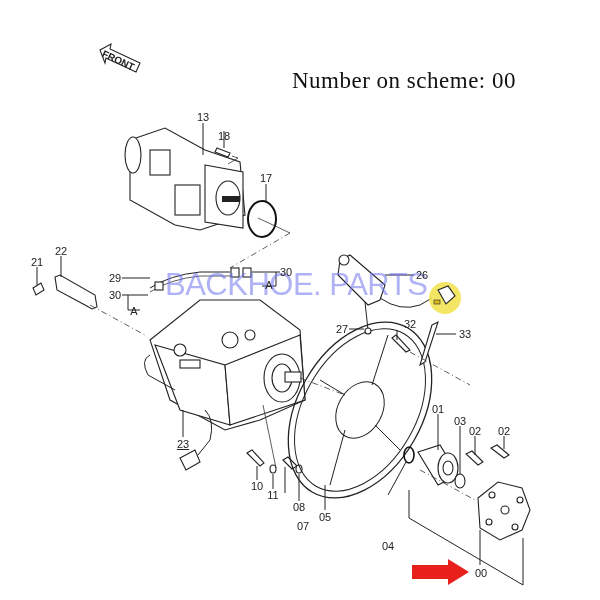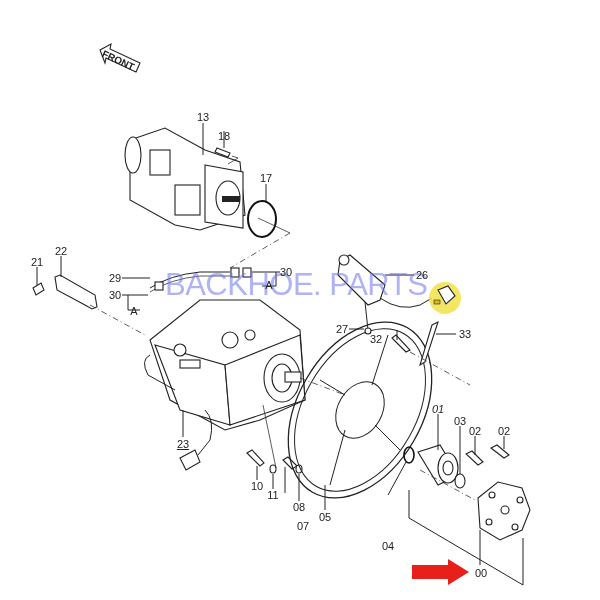--- a/index.html
+++ b/index.html
@@ -161,42 +161,43 @@
 
     <g>
       <path d="M412,565 L448,565 L448,559 L469,572 L448,585 L448,579 L412,579 Z" fill="#e8201c"></path>
     </g>
   </svg>
 
   <div class="watermark">BACKHOE. PARTS</div>
 
   <div class="front-label">FRONT</div>
 
+  <div class="scheme-title">Number on scheme: 00</div>
 
   <div id="callouts">
       <div class="callout" style="left: 203px; top: 117px;">13</div>
       <div class="callout" style="left: 224px; top: 126px; margin-top: 10px;">18</div>
       <div class="callout" style="left: 266px; top: 178px;">17</div>
       <div class="callout" style="left: 37px; top: 262px;">21</div>
       <div class="callout" style="left: 61px; top: 251px;">22</div>
       <div class="callout" style="left: 115px; top: 278px; text-align: right;">29</div>
       <div class="callout" style="left: 115px; top: 295px;">30</div>
       <div class="callout" style="left: 286px; top: 272px;">30</div>
       <div class="callout" style="left: 134px; top: 311px;">A</div>
       <div class="callout" style="left: 269px; top: 285px;">A</div>
       <div class="callout" style="left: 422px; top: 275px;">26</div>
       <div class="callout" style="left: 342px; top: 329px;">27</div>
-      <div class="callout" style="left: 376px; top: 324px; margin-top: 15px;">32</div>
+      <div class="callout" style="left: 410px; top: 324px;">32</div>
       <div class="callout" style="left: 465px; top: 334px;">33</div>
       <div class="callout" style="left: 183px; top: 444px; text-decoration: underline;">23</div>
       <div class="callout" style="left: 257px; top: 486px;">10</div>
       <div class="callout" style="left: 273px; top: 495px;">11</div>
       <div class="callout" style="left: 285px; top: 526px; margin-left: 18px;">07</div>
       <div class="callout" style="left: 299px; top: 507px;">08</div>
       <div class="callout" style="left: 325px; top: 517px;">05</div>
       <div class="callout" style="left: 388px; top: 502px; margin-top: 44px;">04</div>
-      <div class="callout" style="left: 438px; top: 409px; font-style: italic;">01</div>
+      <div class="callout" style="left: 438px; top: 409px;">01</div>
       <div class="callout" style="left: 460px; top: 421px;">03</div>
       <div class="callout" style="left: 475px; top: 431px;">02</div>
       <div class="callout" style="left: 504px; top: 431px;">02</div>
       <div class="callout" style="left: 481px; top: 573px;">00</div>
     </div>
 </div>
 
 </body></html>

